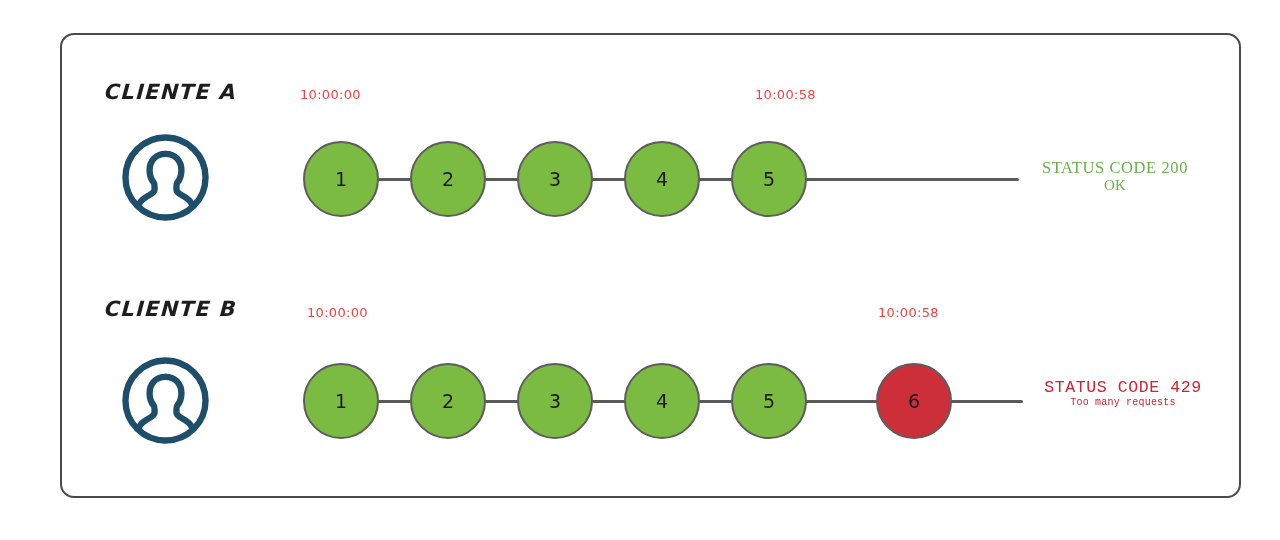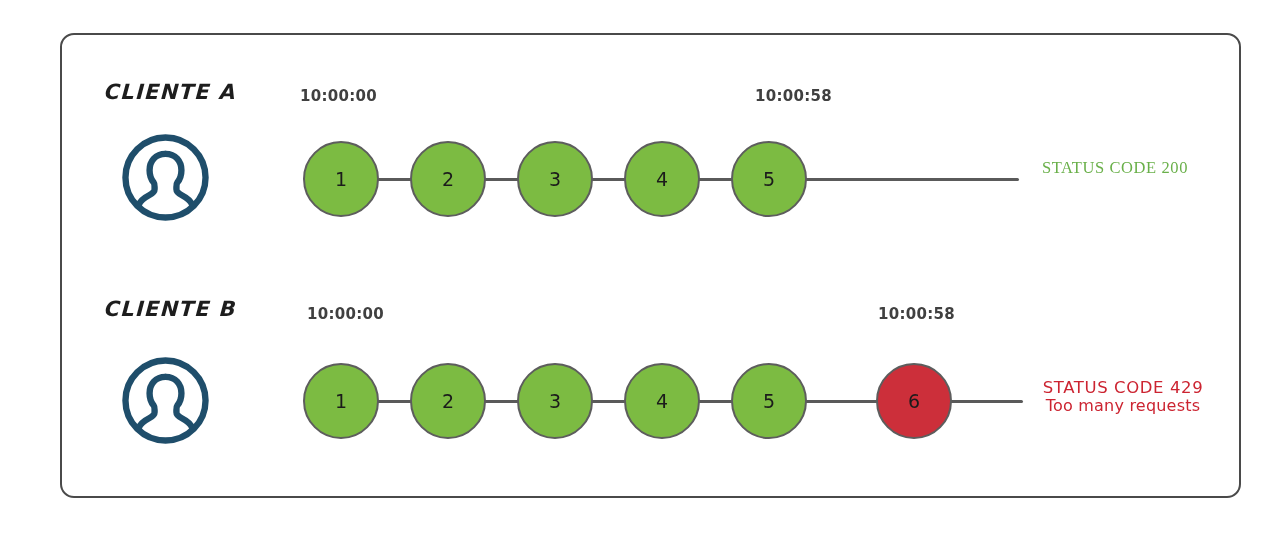--- a/index.html
+++ b/index.html
@@ -48,23 +48,23 @@
     letter-spacing: 1.3px;
     color: #1d1d1d;
     white-space: nowrap;
     transform: skewX(-4deg);
   }
 
   
   .timestamp {
     position: absolute;
     font-family: "DejaVu Sans", sans-serif;
-    font-size: 15px;
-    font-weight: bold;
-    color: #404040;
+    font-size: 13px;
+    font-weight: normal;
+    color: #ef4444;
     letter-spacing: 0.3px;
     white-space: nowrap;
   }
 
   
   .avatar { position: absolute; }
 
   
   .track {
     position: absolute;
@@ -104,21 +104,21 @@
     letter-spacing: 0.6px;
     display: block;
   }
   .status .line2 {
     font-size: 15px;
     letter-spacing: 0.2px;
     display: block;
   }
   .status.ok  { color: #6ab04a; }
   .status.err { color: #cc2431; }
-  .status.err .line2 { font-size: 16px; }
+  .status.err .line2 { font-size: 10px; }
 </style>
 </head>
 <body>
 
 <div id="stage">
 
   <div class="frame"></div>
 
   <div class="row">
 
@@ -161,20 +161,21 @@
     </div>
     <div class="node ok" style="left:624px; top:141px;">
       <span>4</span>
     </div>
     <div class="node ok" style="left:731px; top:141px;">
       <span>5</span>
     </div>
 
     <div class="status ok" style="left:1025px; top:158px; width:180px;font-family:Liberation Serif, serif;">
       <span class="line1">STATUS CODE 200</span>
+      <span class="line2">OK</span>
     </div>
   </div>
 
   <div class="row">
 
     <div class="client-label" style="left:105px; top:297px;">CLIENTE B</div>
 
     <div class="avatar" style="left:120px; top:355px;">
       <svg width="91" height="91" viewBox="0 0 100 100">
         <circle cx="50" cy="50" r="44" fill="none" stroke="#1f4e6b" stroke-width="7"></circle>
@@ -213,19 +214,19 @@
     <div class="node ok" style="left:624px; top:363px;">
       <span>4</span>
     </div>
     <div class="node ok" style="left:731px; top:363px;">
       <span>5</span>
     </div>
     <div class="node err" style="left:876px; top:363px;">
       <span>6</span>
     </div>
 
-    <div class="status err" style="left:1028px; top:378px; width:190px;">
+    <div class="status err" style="left:1028px; top:378px; width:190px;font-family:Liberation Mono, monospace;">
       <span class="line1">STATUS CODE 429</span>
       <span class="line2">Too many requests</span>
     </div>
   </div>
 
 </div>
 
 </body></html>

